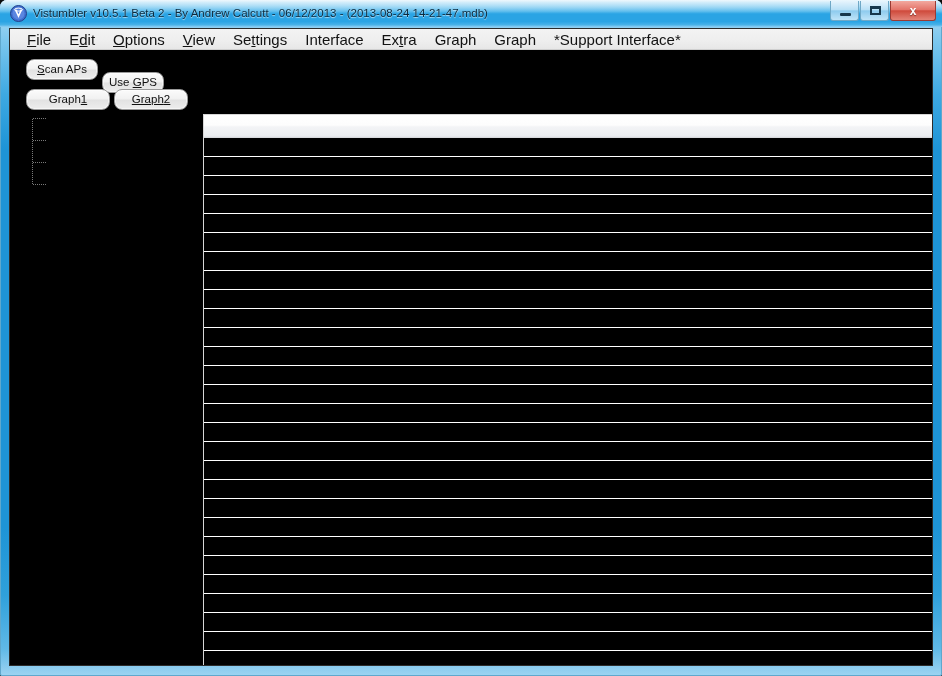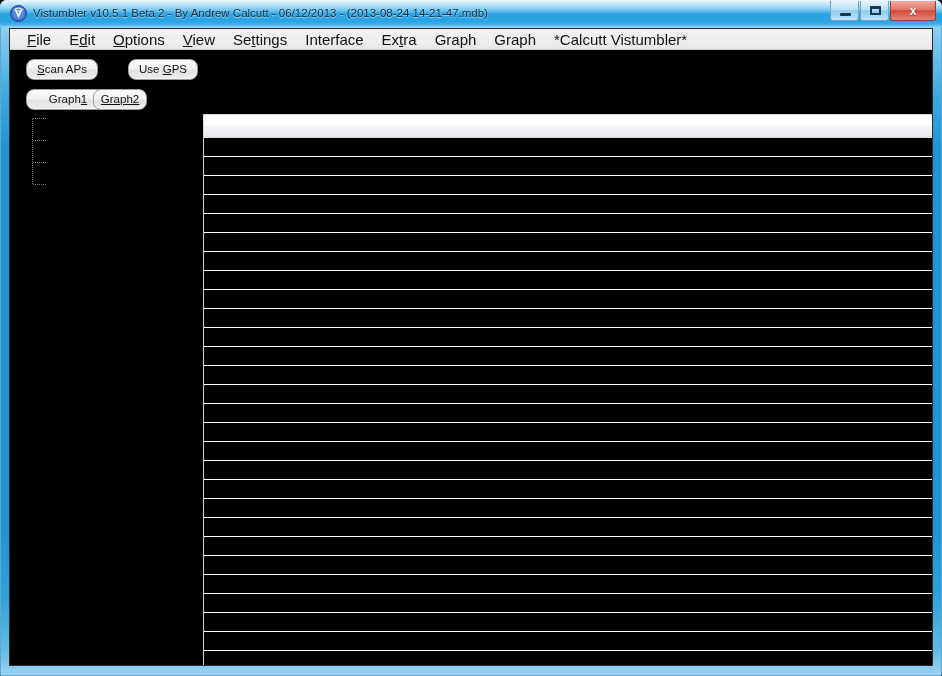--- a/index.html
+++ b/index.html
@@ -171,23 +171,23 @@
     border-radius: 8px;
     background: linear-gradient(to bottom, #fbfbfb 0%, #f1f1f1 48%, #e2e2e2 52%, #ededed 100%);
     color: #101010;
     font-size: 11.5px;
     line-height: 19px;
     text-align: center;
     cursor: default;
     box-shadow: 0 0 0 1px rgba(255,255,255,.5) inset;
   }
   #btn-scan   { left: 16px;  top: 9px;  width: 72px; }
-  #btn-gps    { left: 92px;  top: 9px;  width: 70px; margin-left: 26px; }
+  #btn-gps    { left: 92px;  top: 22px;  width: 62px; }
   #btn-graph1 { left: 16px;  top: 39px; width: 84px; }
-  #btn-graph2 { left: 83px;  top: 39px; width: 54px; text-decoration: underline; }
+  #btn-graph2 { left: 104px;  top: 39px; width: 74px; text-decoration: underline; }
 
   
   #tree-pane {
     position: absolute;
     left: 0;
     top: 84px;
     width: 184px;
     height: 554px;
     background: #000000;
     overflow: hidden;
@@ -280,21 +280,21 @@
     <div id="menubar">
         <div class="menu-item"><span class="ul">F</span>ile</div>
         <div class="menu-item">E<span class="ul">d</span>it</div>
         <div class="menu-item"><span class="ul">O</span>ptions</div>
         <div class="menu-item"><span class="ul">V</span>iew</div>
         <div class="menu-item">Se<span class="ul">t</span>tings</div>
         <div class="menu-item">Interface</div>
         <div class="menu-item">Ex<span class="ul">t</span>ra</div>
         <div class="menu-item">Graph</div>
         <div class="menu-item">Graph</div>
-        <div class="menu-item">*Calcutt Vistumbler*</div>
+        <div class="menu-item">*Support Interface*</div>
       </div>
 
     <div id="toolbar">
       <div class="tbtn" id="btn-scan"><span class="ul">S</span>can APs</div>
       <div class="tbtn" id="btn-gps">Use <span class="ul">G</span>PS</div>
       <div class="tbtn" id="btn-graph1">Graph<span class="ul">1</span></div>
       <div class="tbtn" id="btn-graph2">Graph<span class="ul">2</span></div>
     </div>
 
     <div id="tree-pane">

